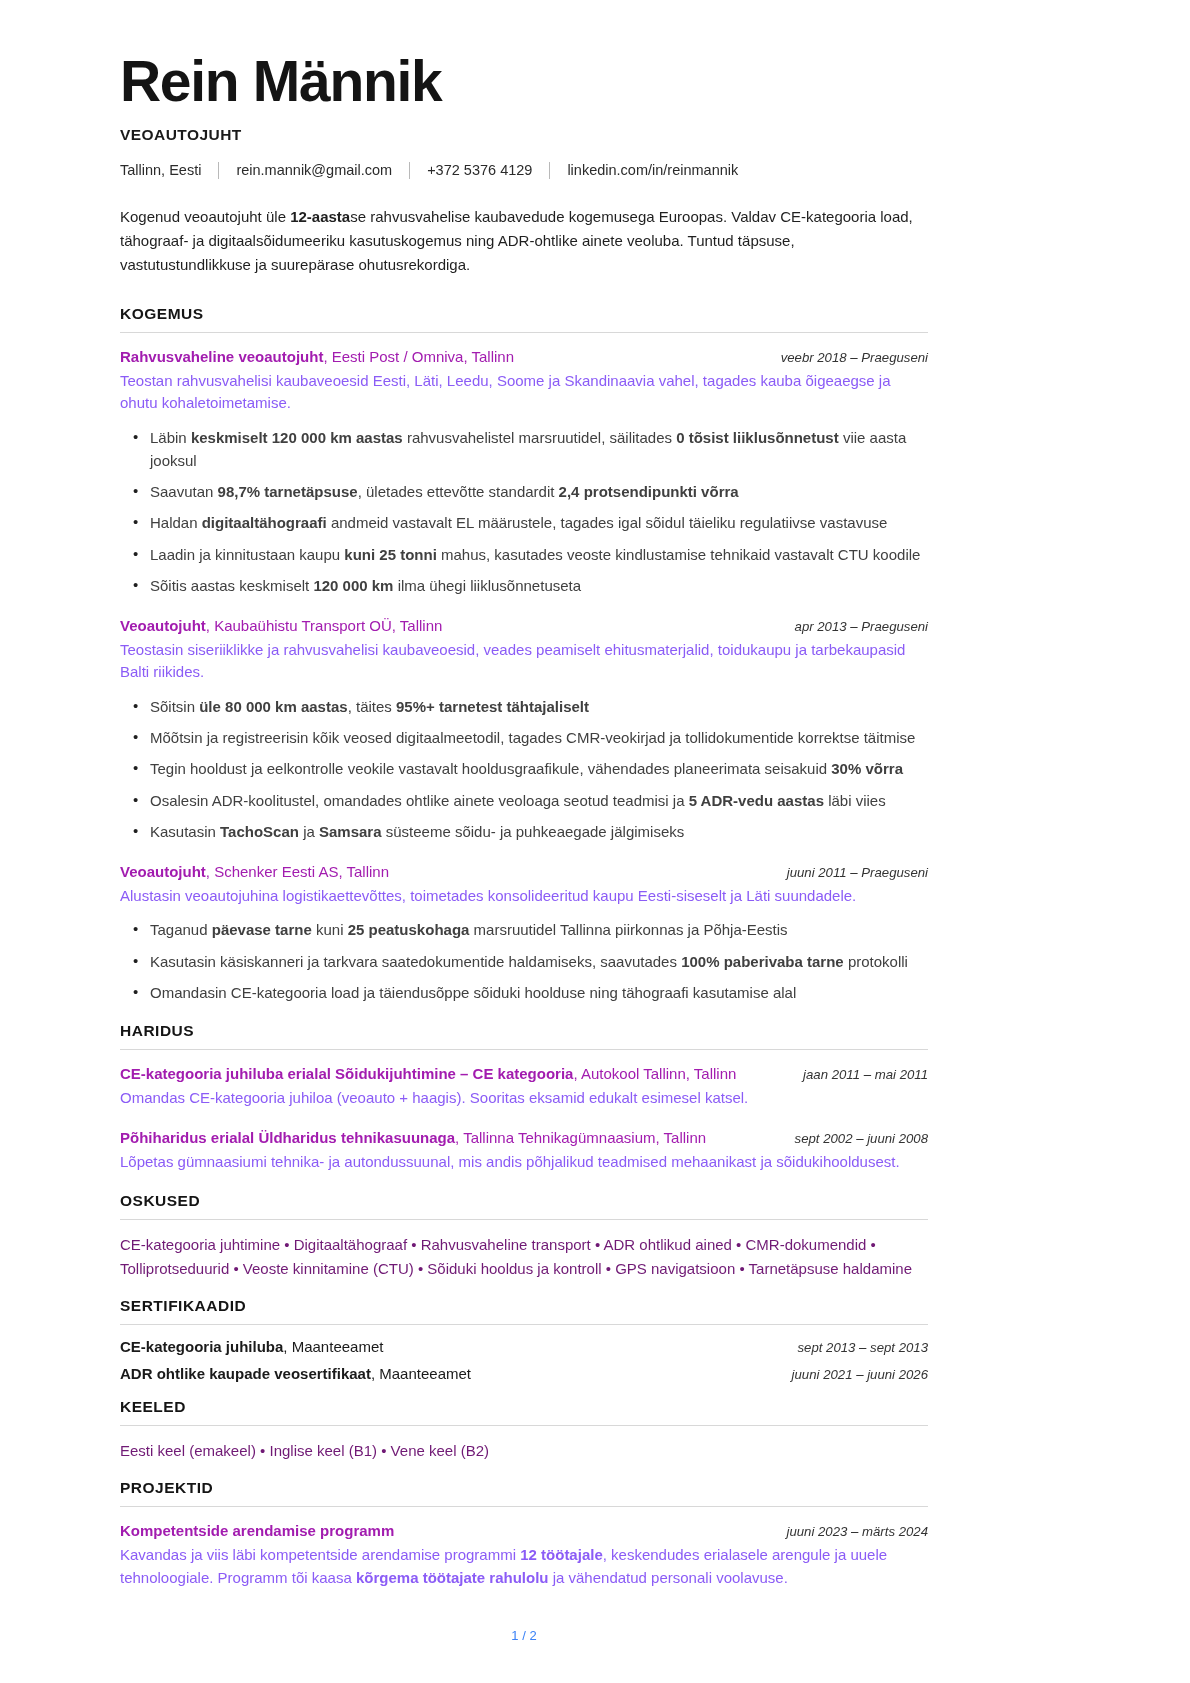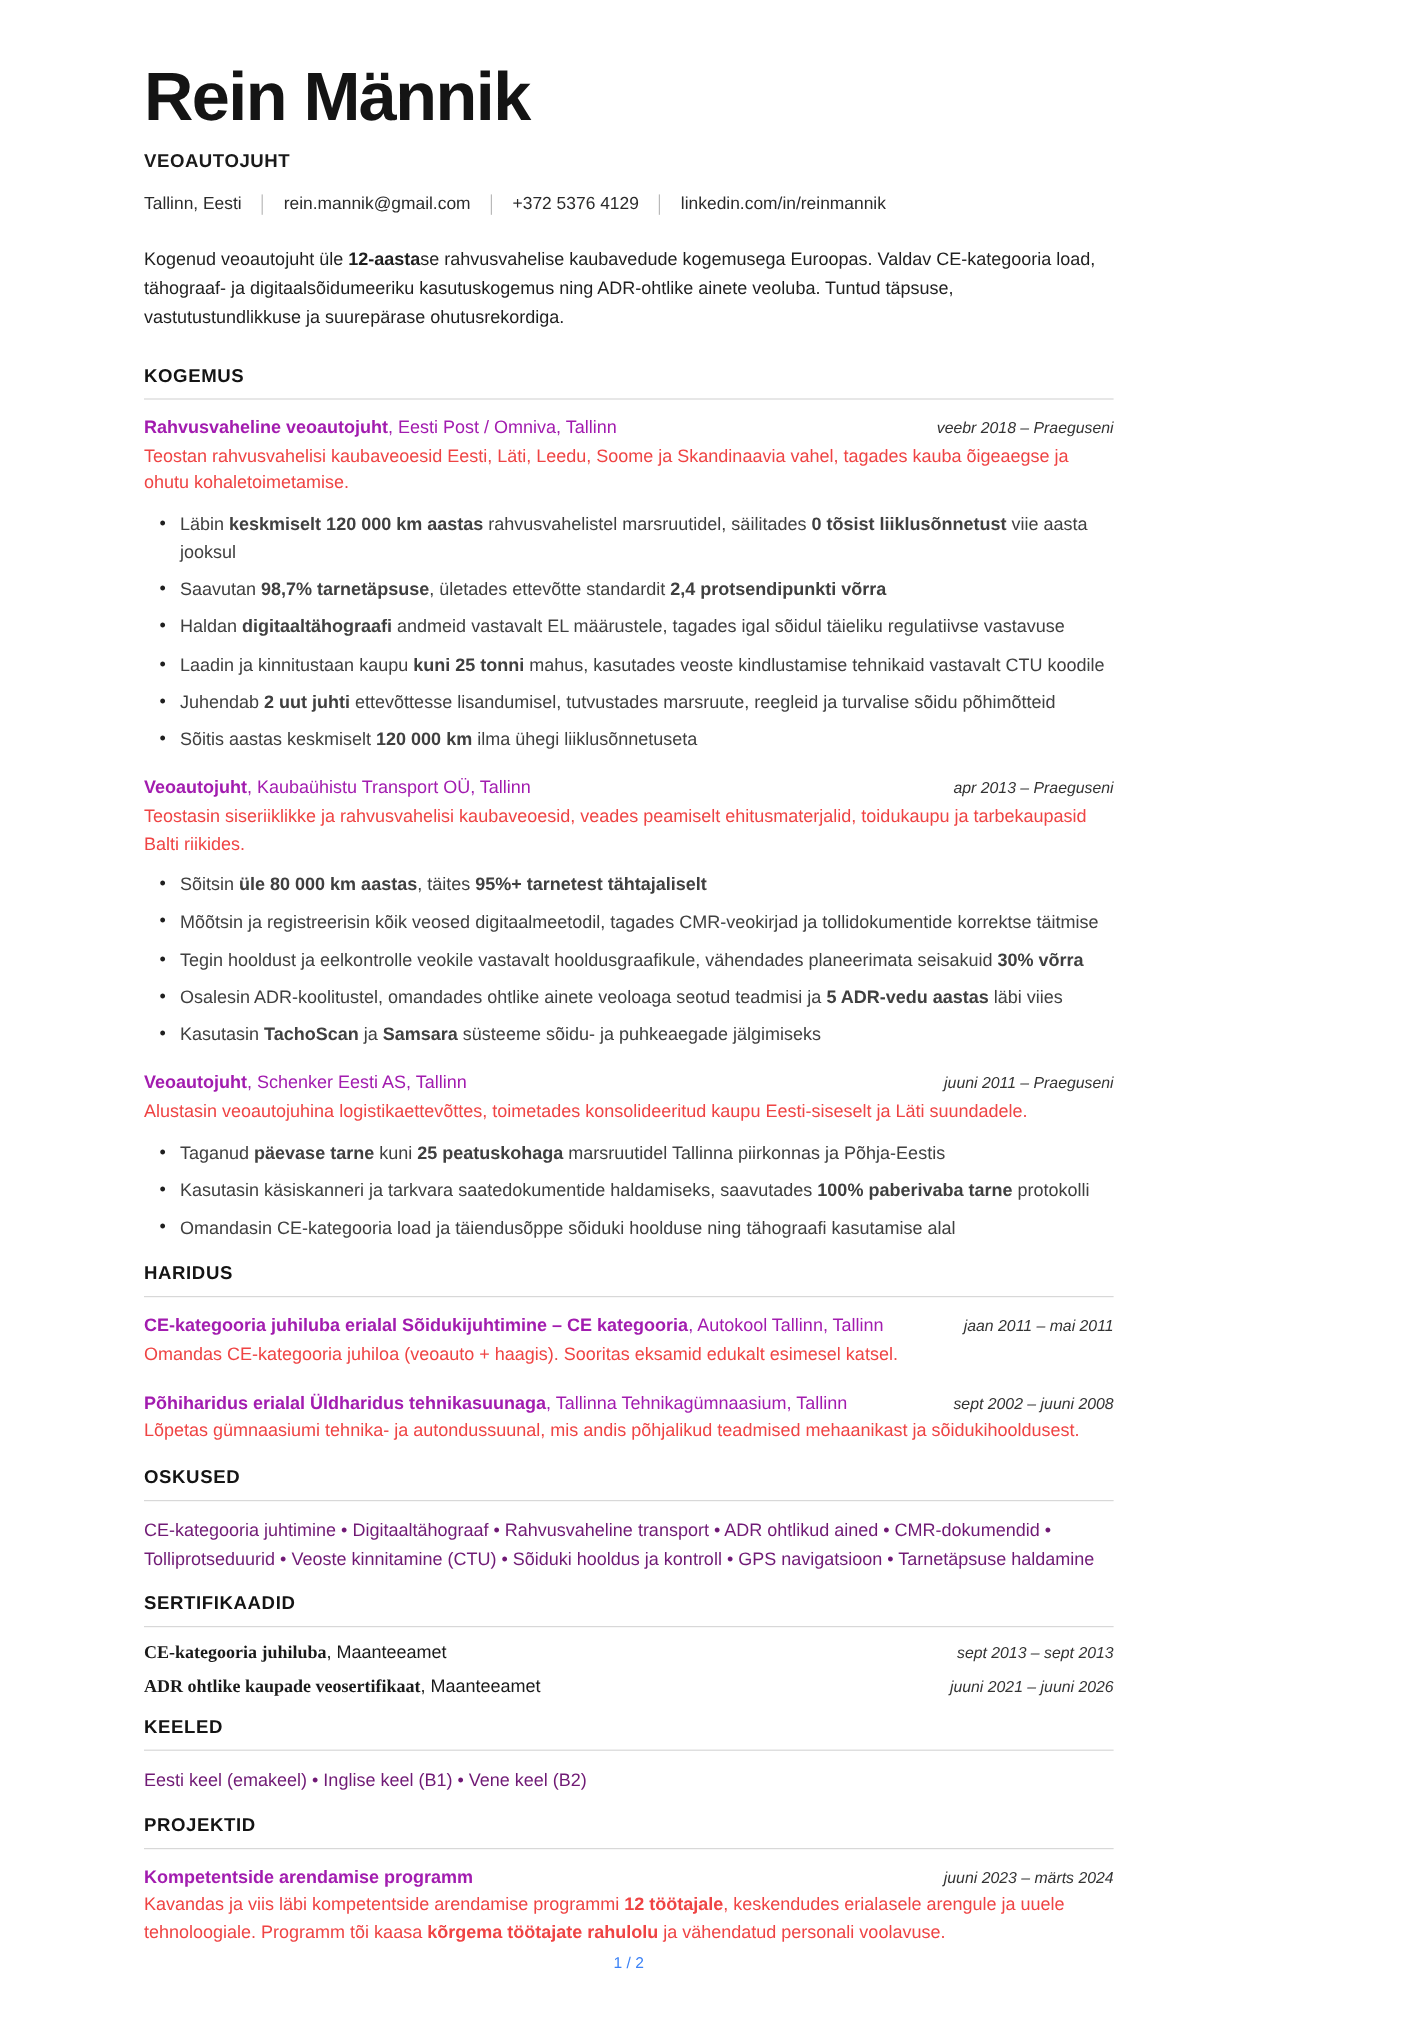--- a/index.html
+++ b/index.html
@@ -94,21 +94,21 @@
   .entry-date {
     font-size: 13.2px;
     font-style: italic;
     color: #333333;
     white-space: nowrap;
     flex: 0 0 auto;
   }
   .entry-desc {
     font-size: 15px;
     line-height: 1.5;
-    color: #ef4444;
+    color: #8b5cf6;
     margin-top: 2px;
   }
   ul.bullets {
     margin: 11px 0 0 0;
     padding-left: 30px;
     list-style: none;
   }
   ul.bullets li {
     font-size: 15px;
     line-height: 1.55;
@@ -133,21 +133,21 @@
     margin-bottom: 6px;
   }
   .cert-row {
     display: flex;
     justify-content: space-between;
     align-items: baseline;
     gap: 20px;
     margin-bottom: 10px;
   }
   .cert-name { font-size: 15px; color: #1a1a1a; }
-  .cert-name b { font-weight: bold; font-family: Liberation Serif, serif; }
+  .cert-name b { font-weight: bold; }
   .footer-page {
     position: absolute;
     bottom: 40px;
     left: 0;
     width: 100%;
     text-align: center;
     font-size: 13px;
     color: #3b82f6;
   }
   .tight { margin-bottom: 13px; }
@@ -180,21 +180,20 @@
           <div class="entry-head">
             <div class="entry-heading"><b>Rahvusvaheline veoautojuht</b>, Eesti Post / Omniva, Tallinn</div>
             <div class="entry-date">veebr 2018 – Praeguseni</div>
           </div>
           <div class="entry-desc">Teostan rahvusvahelisi kaubaveoesid Eesti, Läti, Leedu, Soome ja Skandinaavia vahel, tagades kauba õigeaegse ja ohutu kohaletoimetamise.</div>
           <ul class="bullets">
             <li>Läbin <b>keskmiselt 120 000 km aastas</b> rahvusvahelistel marsruutidel, säilitades <b>0 tõsist liiklusõnnetust</b> viie aasta jooksul</li>
             <li>Saavutan <b>98,7% tarnetäpsuse</b>, ületades ettevõtte standardit <b>2,4 protsendipunkti võrra</b></li>
             <li>Haldan <b>digitaaltähograafi</b> andmeid vastavalt EL määrustele, tagades igal sõidul täieliku regulatiivse vastavuse</li>
             <li>Laadin ja kinnitustaan kaupu <b>kuni 25 tonni</b> mahus, kasutades veoste kindlustamise tehnikaid vastavalt CTU koodile</li>
-            <li>Juhendab <b>2 uut juhti</b> ettevõttesse lisandumisel, tutvustades marsruute, reegleid ja turvalise sõidu põhimõtteid</li>
             <li>Sõitis aastas keskmiselt <b>120 000 km</b> ilma ühegi liiklusõnnetuseta</li>
           </ul>
         </div>
         <div class="entry">
           <div class="entry-head">
             <div class="entry-heading"><b>Veoautojuht</b>, Kaubaühistu Transport OÜ, Tallinn</div>
             <div class="entry-date">apr 2013 – Praeguseni</div>
           </div>
           <div class="entry-desc">Teostasin siseriiklikke ja rahvusvahelisi kaubaveoesid, veades peamiselt ehitusmaterjalid, toidukaupu ja tarbekaupasid Balti riikides.</div>
           <ul class="bullets">

